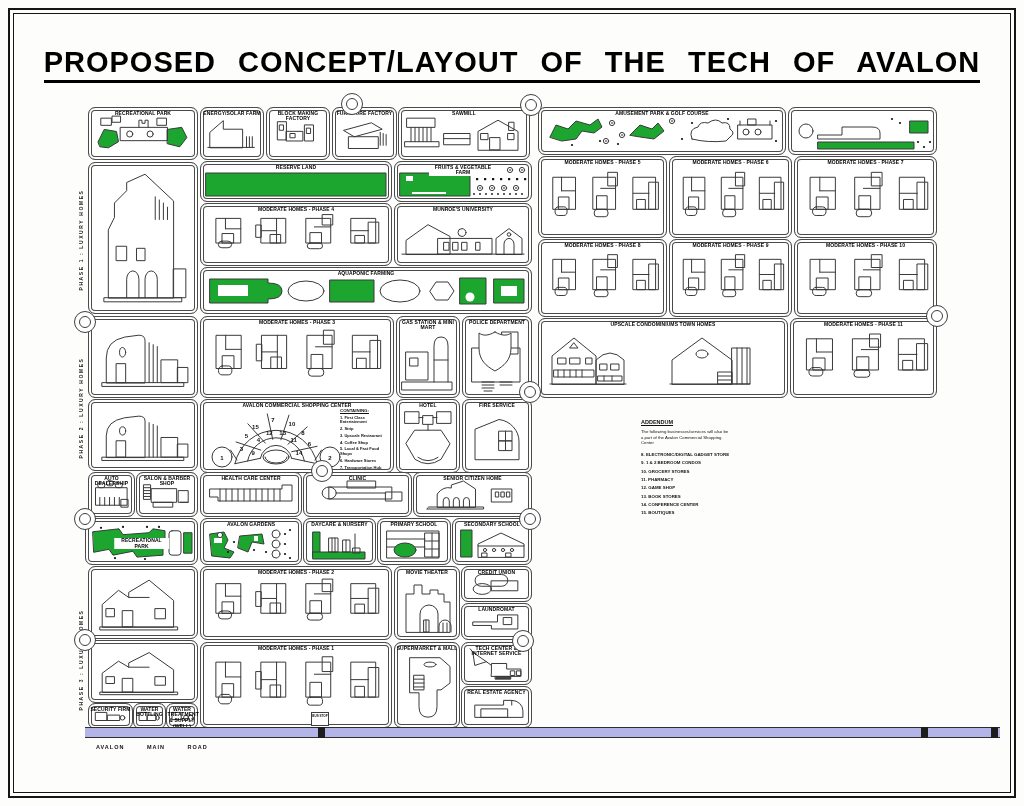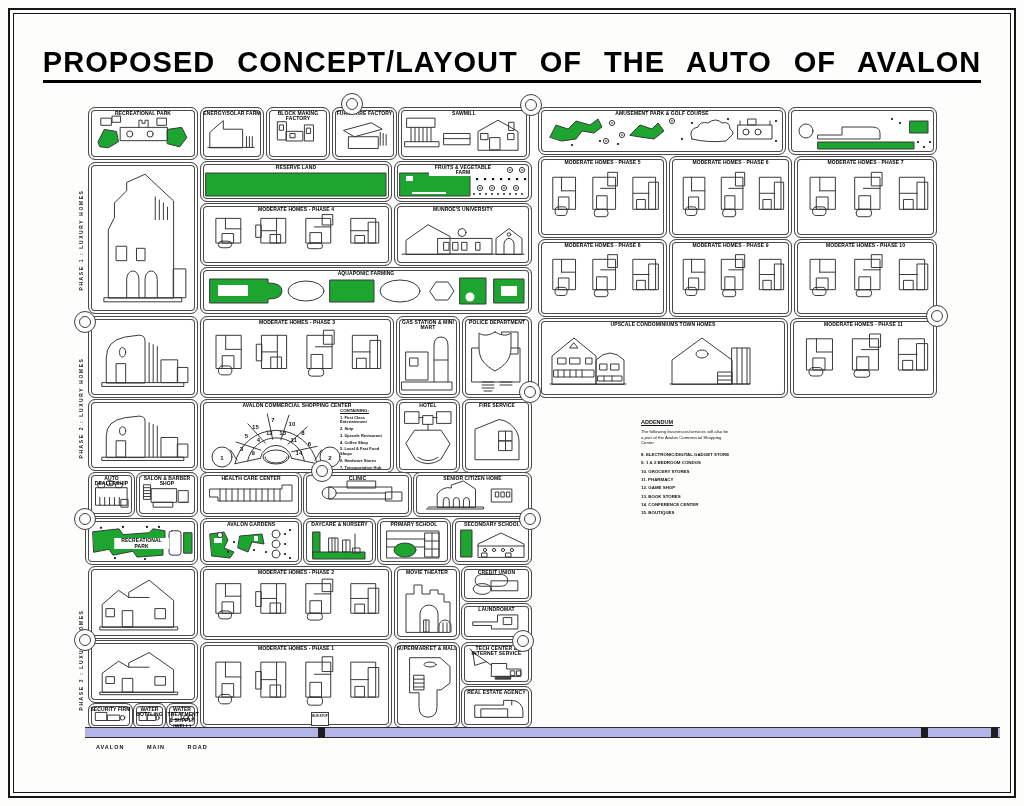--- a/index.html
+++ b/index.html
@@ -39,21 +39,21 @@
   #bus-stop{position:absolute;left:311px;top:712px;width:18px;height:14px;background:#fff;border:1px solid #3f3f3f;
             font-size:3px;font-weight:bold;text-align:center;line-height:1.2;z-index:4;box-sizing:border-box;
             padding-top:2px;}
 </style>
 </head>
 <body>
 
 <div id="canvas">
   <div class="frame f1"></div>
   <div class="frame f2"></div>
-  <div id="title"><span>PROPOSED  CONCEPT/LAYOUT  OF  THE  AUTO  OF  AVALON</span></div>
+  <div id="title"><span>PROPOSED  CONCEPT/LAYOUT  OF  THE  TECH  OF  AVALON</span></div>
   <div id="blocks">
       <div class="block" style="left: 88px; top: 107px; width: 108px; height: 51px;">
         <svg class="art" width="102" height="45" viewBox="0 0 102 45" fill="none" stroke="#3a3a3a" stroke-width="1" stroke-linecap="round" stroke-linejoin="round">
           <g transform="scale(1.020 1.023)">
             <path d="M6,30 L12,18 L24,20 L26,30 L16,36 L8,35 Z" fill="#1ca52f"></path>
             <path d="M74,18 L88,16 L93,26 L86,35 L74,32 Z" fill="#1ca52f"></path>
             <rect x="28" y="16" width="46" height="13" rx="0" fill="none"></rect>
             <circle cx="37" cy="22.5" r="3" fill="none"></circle>
             <circle cx="57" cy="22.5" r="3" fill="none"></circle>
             <path d="M46,16 L46,9 L49,9 L49,12 L52,12 L52,9 L55,9 L55,16" fill="none"></path>

